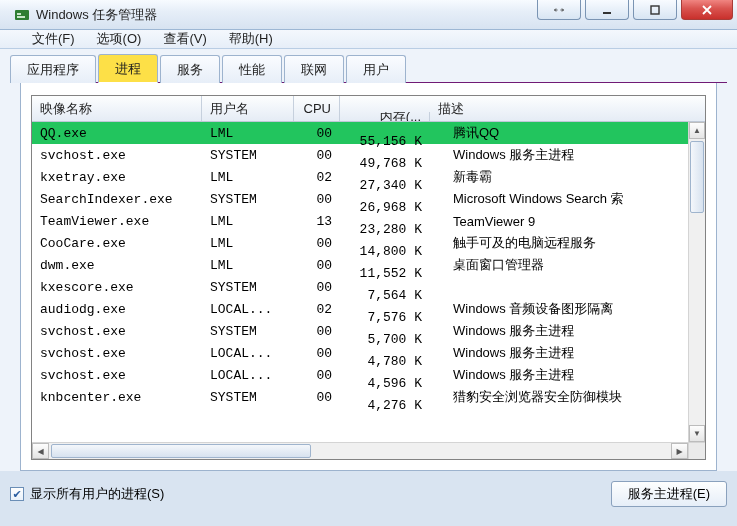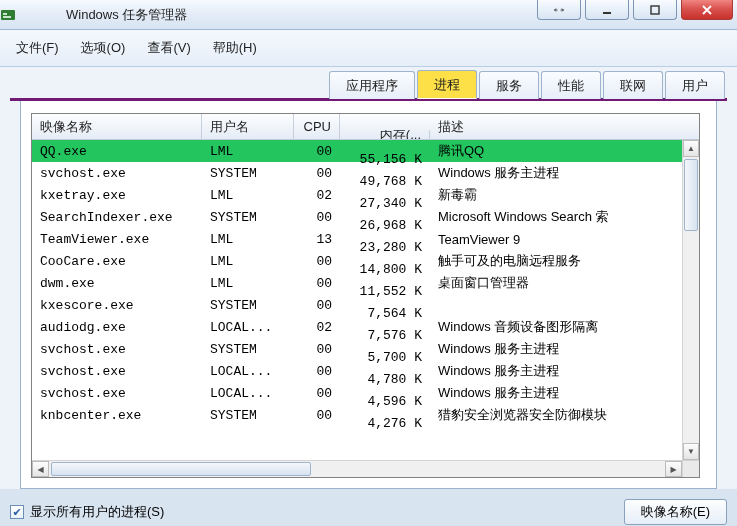--- a/index.html
+++ b/index.html
@@ -13,23 +13,22 @@
     user-select: none;
   }
 
   
   .titlebar {
     height: 30px;
     background: linear-gradient(#f7fbff, #e6eef8 40%, #d7e3f1);
     border-bottom: 1px solid #9db7d4;
     display: flex;
     align-items: center;
-    padding: 0 0;
+    padding: 0 14px;
     position: relative;
-    gap: 44px;
   }
   .titlebar .app-icon {
     width: 16px; height: 16px;
     margin-right: 6px;
     display: inline-flex; align-items: center; justify-content: center;
   }
   .titlebar .title {
     color: #1f1f1f;
     font-size: 13px;
   }
@@ -50,46 +49,45 @@
   .win-btn.close {
     background: linear-gradient(#f08581, #d9534f 45%, #c9302c);
     border-color: #a83c38;
     color: #fff;
     width: 52px;
   }
   .win-btn svg { width: 12px; height: 12px; }
 
   
   .menubar {
-    height: 37px;
+    height: 19px;
     background: linear-gradient(#f4f8fd, #e6eef8);
     border-bottom: 1px solid #b9cde4;
     display: flex; align-items: center;
-    padding: 0 6px;
+    padding: 0 22px;
     font-size: 13px;
     color: #1f1f1f;
   }
   .menubar .menu-item {
     padding: 3px 10px;
     margin-right: 2px;
     cursor: default;
   }
 
   
   .tab-area {
     padding: 6px 10px 0 10px;
     background: #eef3fa;
   }
   .tabstrip {
     display: flex;
     align-items: flex-end;
-    border-bottom: 3px solid #701a75;
+    border-bottom: 1px solid #701a75;
     position: relative;
     height: 28px;
-    justify-content: flex-end;
   }
   .tab {
     padding: 5px 16px 4px 16px;
     border: 1px solid #9db3ce;
     border-bottom: none;
     border-radius: 3px 3px 0 0;
     background: linear-gradient(#fafcff, #e7eef8);
     margin-right: 2px;
     font-size: 13px;
     color: #1f1f1f;
@@ -102,21 +100,21 @@
     border-bottom: 1px solid #fff;
     z-index: 2;
   }
 
   
   .content-panel {
     margin: 0 10px;
     background: #fff;
     border: 1px solid #9db3ce;
     border-top: none;
-    padding: 12px 16px 10px 10px;
+    padding: 12px 10px 10px 10px;
     height: 388px;
     display: flex; flex-direction: column;
   }
 
   
   .list-frame {
     border: 1px solid #828282;
     background: #fff;
     flex: 1;
     display: flex; flex-direction: column;
@@ -174,20 +172,21 @@
   .list-row .col {
     padding: 0 8px;
     overflow: hidden;
   }
   .list-row.selected {
     background: #22c55e;
   }
   .list-row .col-cpu, .list-row .col-mem { text-align: right; justify-content: flex-end; display: flex; font-family: Liberation Mono, monospace; }
   .list-row .col-desc {
     font-family: "Microsoft YaHei", "Segoe UI", Tahoma, sans-serif;
+    margin-left: 15px;
   }
 
   
   .vscrollbar {
     width: 17px;
     background: #f0f0f0;
     border-left: 1px solid #d4d4d4;
     display: flex; flex-direction: column;
   }
   .vscrollbar .sbtn {
@@ -446,14 +445,14 @@
   </div>
 </div>
 
 <div class="bottom-bar">
   <label class="chk-wrap">
     <span class="chk">
       <span>✔</span>
     </span>
     <span>显示所有用户的进程(S)</span>
   </label>
-  <button class="btn">映像名称(E)</button>
+  <button class="btn">服务主进程(E)</button>
 </div>
 
 </body></html>

